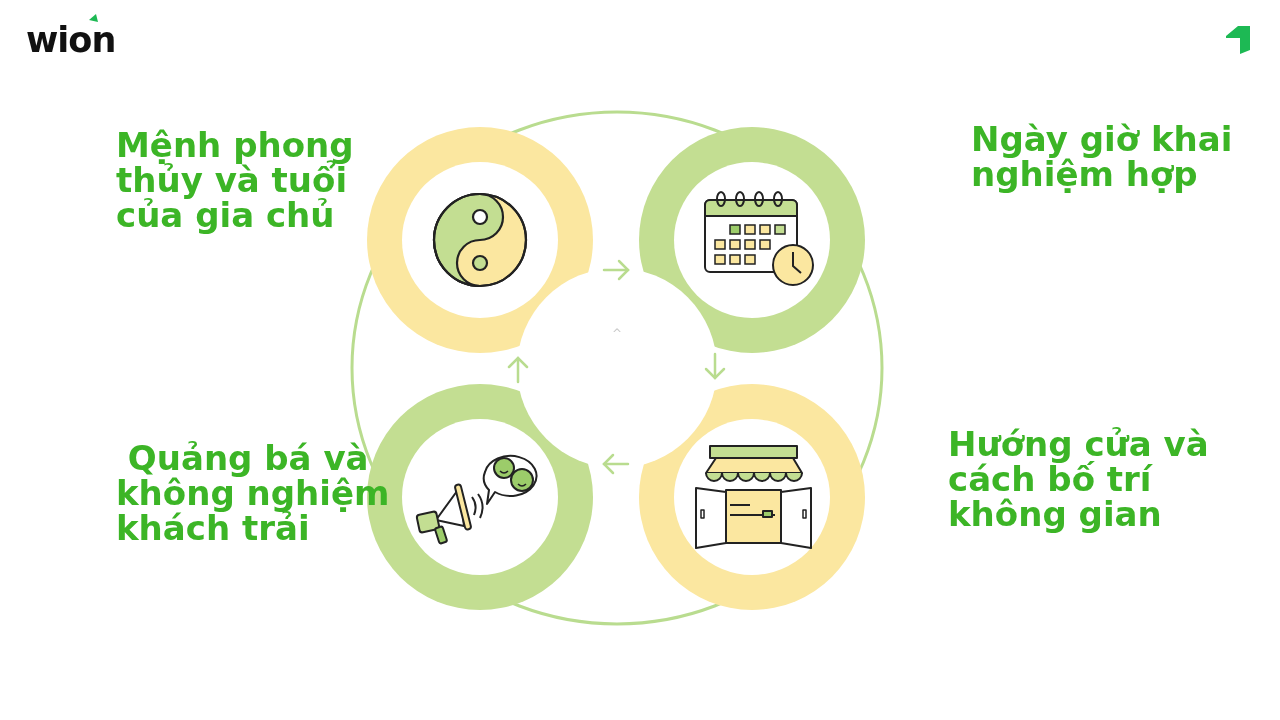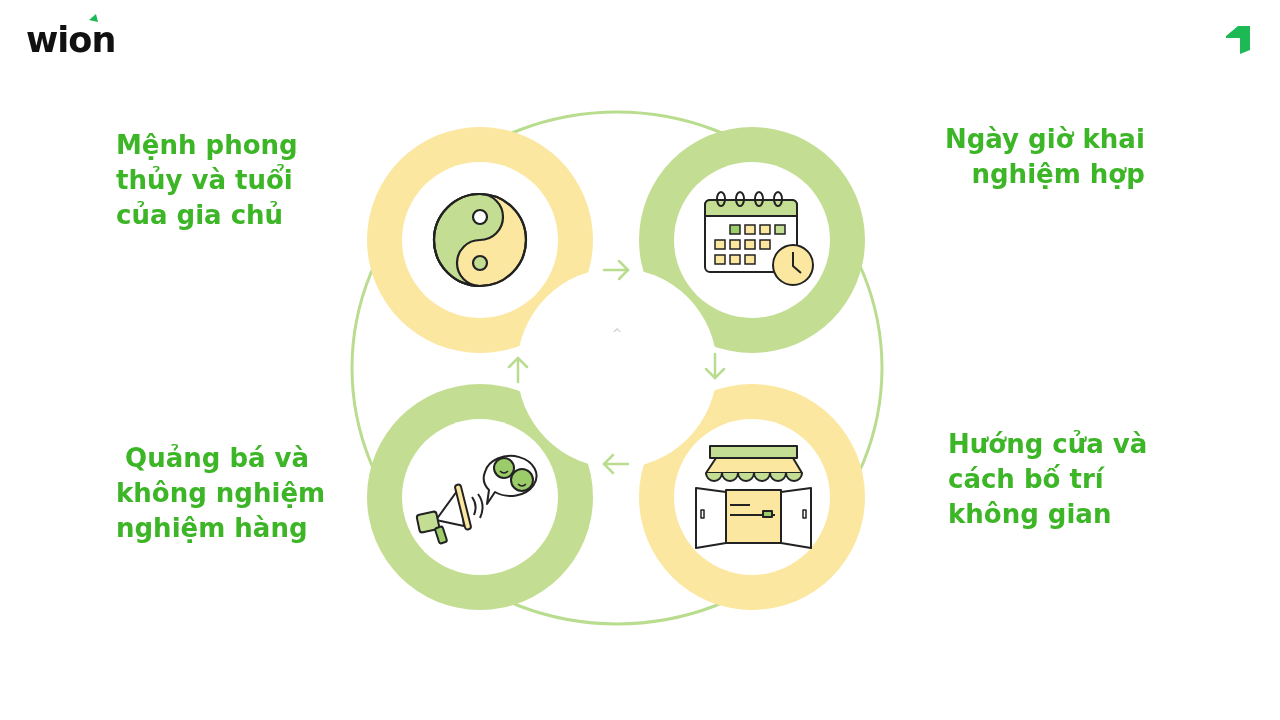--- a/index.html
+++ b/index.html
@@ -1,24 +1,24 @@
 <!DOCTYPE html>
 <html><head>
 <meta charset="utf-8">
 <style>
   html, body { margin:0; padding:0; }
   body { width:1280px; height:720px; background:#ffffff; position:relative; overflow:hidden; font-family:"DejaVu Sans", "Liberation Sans", sans-serif; }
   .logo { position:absolute; left:26px; top:14px; width:140px; height:50px; }
   .logo-text { position:absolute; left:0; top:2px; font-family:"DejaVu Sans", sans-serif; font-weight:bold; font-size:35px; letter-spacing:-1px; color:#111111; line-height:48px; }
   .corner-mark { position:absolute; left:1224px; top:24px; width:32px; height:32px; }
   .diagram { position:absolute; left:0; top:0; width:1280px; height:720px; }
-  .label { position:absolute; font-family:"DejaVu Sans", sans-serif; font-weight:bold; color:#3cb526; font-size:26px; line-height:35px; }
+  .label { position:absolute; font-family:"DejaVu Sans", sans-serif; font-weight:bold; color:#3cb526; font-size:34px; line-height:35px; }
   .label div { white-space:nowrap; }
   #label-tl { left:116px; top:128px; }
-  #label-tr { left:945px; top:122px;text-align:right; }
+  #label-tr { left:971px; top:122px; }
   #label-bl { left:116px; top:441px; }
   #label-br { left:948px; top:427px; }
 </style>
 </head>
 <body>
 
 <div class="logo">
   <div class="logo-text">wion</div>
   <svg width="140" height="50" style="position:absolute;left:0;top:0">
     <polygon points="63,6 70,0 72,8" fill="#1db954"></polygon>
@@ -141,14 +141,14 @@
   <div>nghiệm hợp</div>
 </div>
 <div class="label" id="label-br">
   <div>Hướng cửa và</div>
   <div>cách bố trí</div>
   <div>không gian</div>
 </div>
 <div class="label" id="label-bl">
   <div style="white-space:pre"> Quảng bá và</div>
   <div>không nghiệm</div>
-  <div>nghiệm hàng</div>
+  <div>khách trải</div>
 </div>
 
 </body></html>

